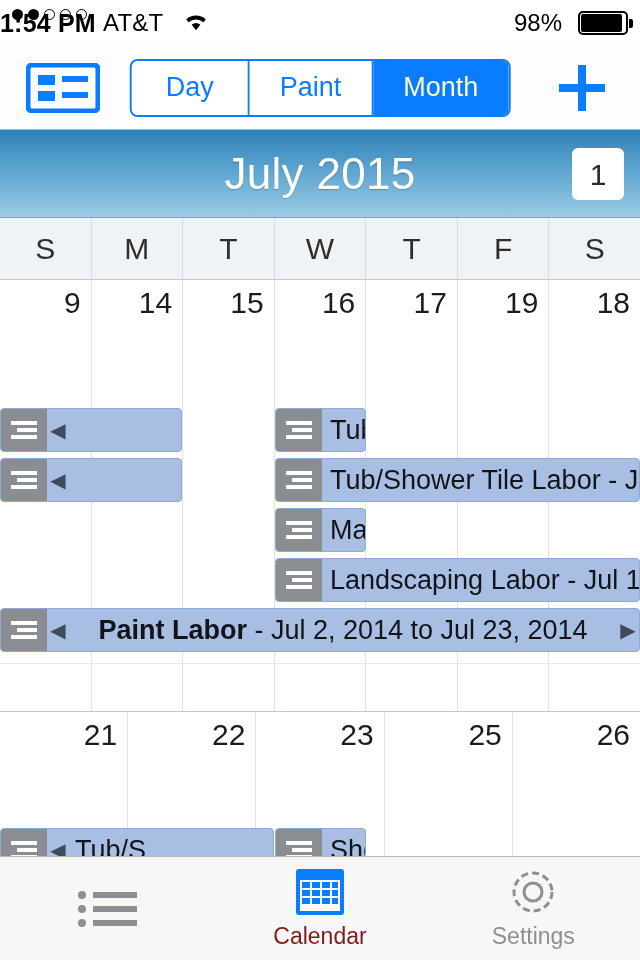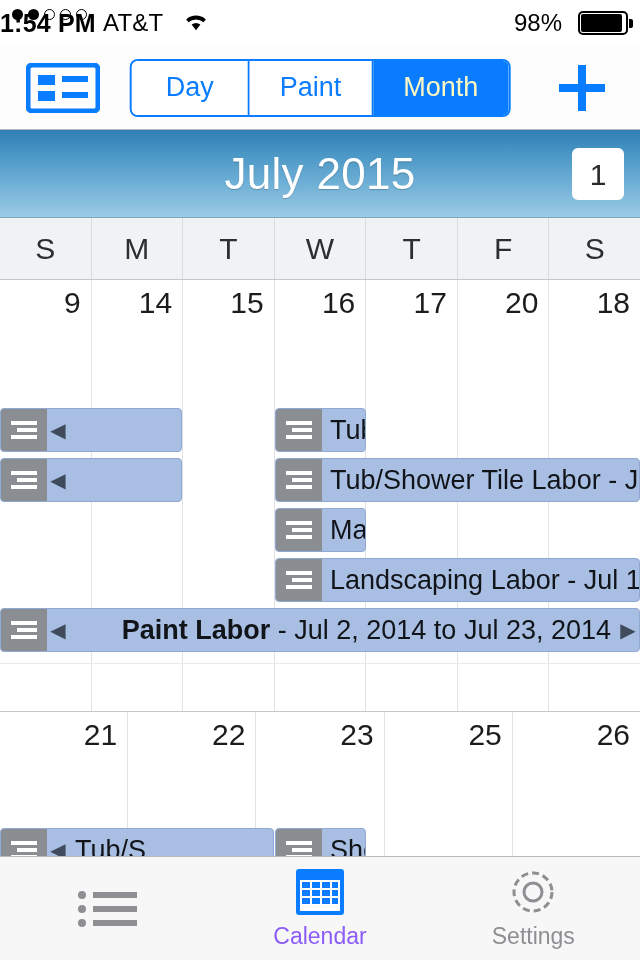--- a/index.html
+++ b/index.html
@@ -160,21 +160,21 @@
     border-top:1px solid #b9b9bb;
     display:flex;
   }
   .tab {
     flex:1 1 0;
     display:flex; flex-direction:column; align-items:center; justify-content:center;
     gap:6px;
     color:#8e8e93;
     font-size:23px;
   }
-  .tab.active { color:#8b5cf6; }
+  .tab.active { color:#7f1d1d; }
   .tab .ticon { height:50px; display:flex; align-items:center; justify-content:center; }
 </style>
 </head>
 <body>
 
 <div id="app">
 
   <div class="statusbar">
     <div class="sb-left">
       <div class="dots">
@@ -259,21 +259,21 @@
         <div class="daycol">
             <span class="daynum">15</span>
           </div>
         <div class="daycol">
             <span class="daynum">16</span>
           </div>
         <div class="daycol">
             <span class="daynum">17</span>
           </div>
         <div class="daycol">
-            <span class="daynum">20</span>
+            <span class="daynum">19</span>
           </div>
         <div class="daycol">
             <span class="daynum">18</span>
           </div>
       </div>
       <div class="rowlines">
         <div class="rowline" style="top:333px"></div>
         <div class="rowline" style="top:383px"></div>
       </div>
       <div class="events">
@@ -348,21 +348,21 @@
 
         <div class="evt" style="left:0px; width:640px; top:328px;">
           <div class="handle">
             <svg width="26" height="22" viewBox="0 0 26 22">
               <rect x="0" y="2" width="26" height="4" fill="#fff"></rect>
               <rect x="6" y="9" width="20" height="4" fill="#fff"></rect>
               <rect x="0" y="16" width="26" height="4" fill="#fff"></rect>
             </svg>
           </div>
           <div class="arrow-l">◀</div>
-          <div class="etitle" style="flex:1 1 auto; text-align:right;">
+          <div class="etitle" style="flex:1 1 auto; text-align:center;">
             <b>Paint Labor</b><span class="sub"> - Jul 2, 2014 to Jul 23, 2014</span>
           </div>
           <div class="arrow-r">▶</div>
         </div>
 
       </div>
     </div>
 
     <div class="week w2">
       <div class="daycols">

